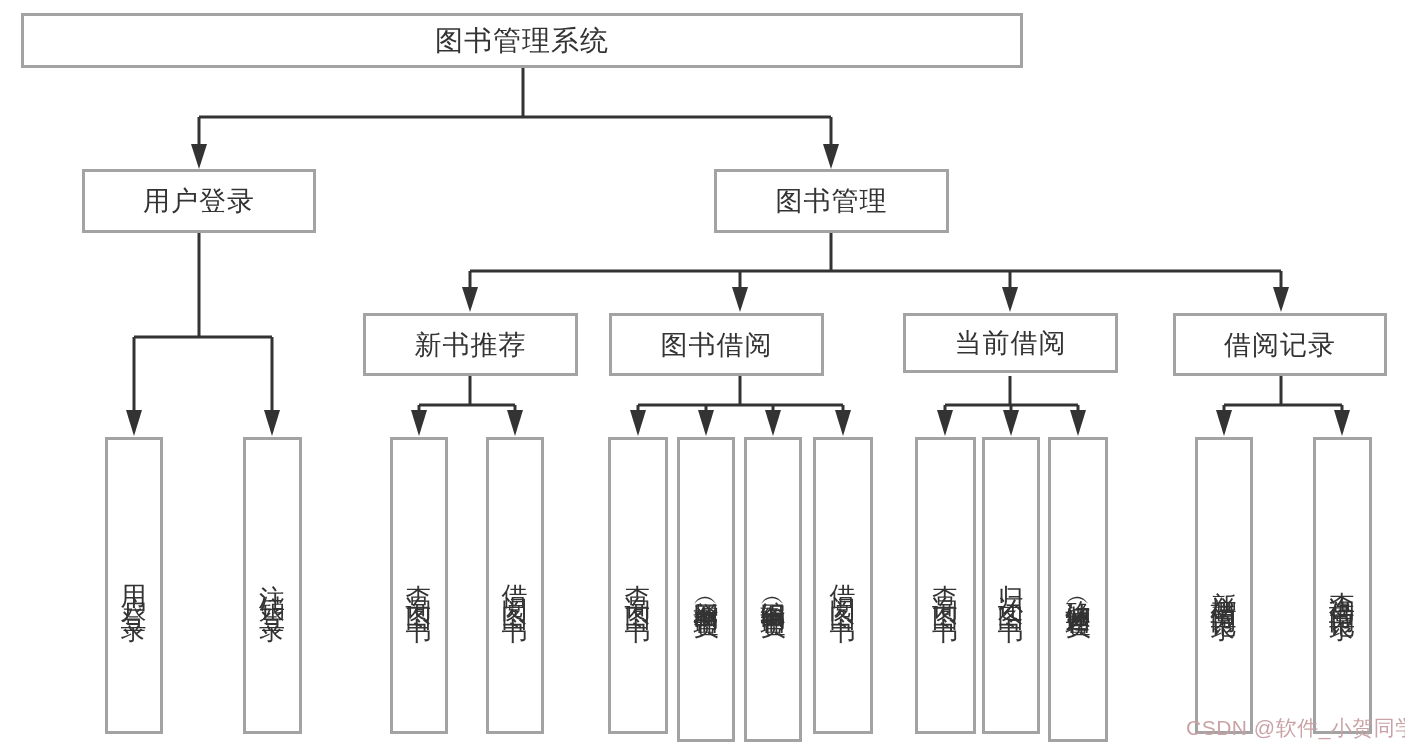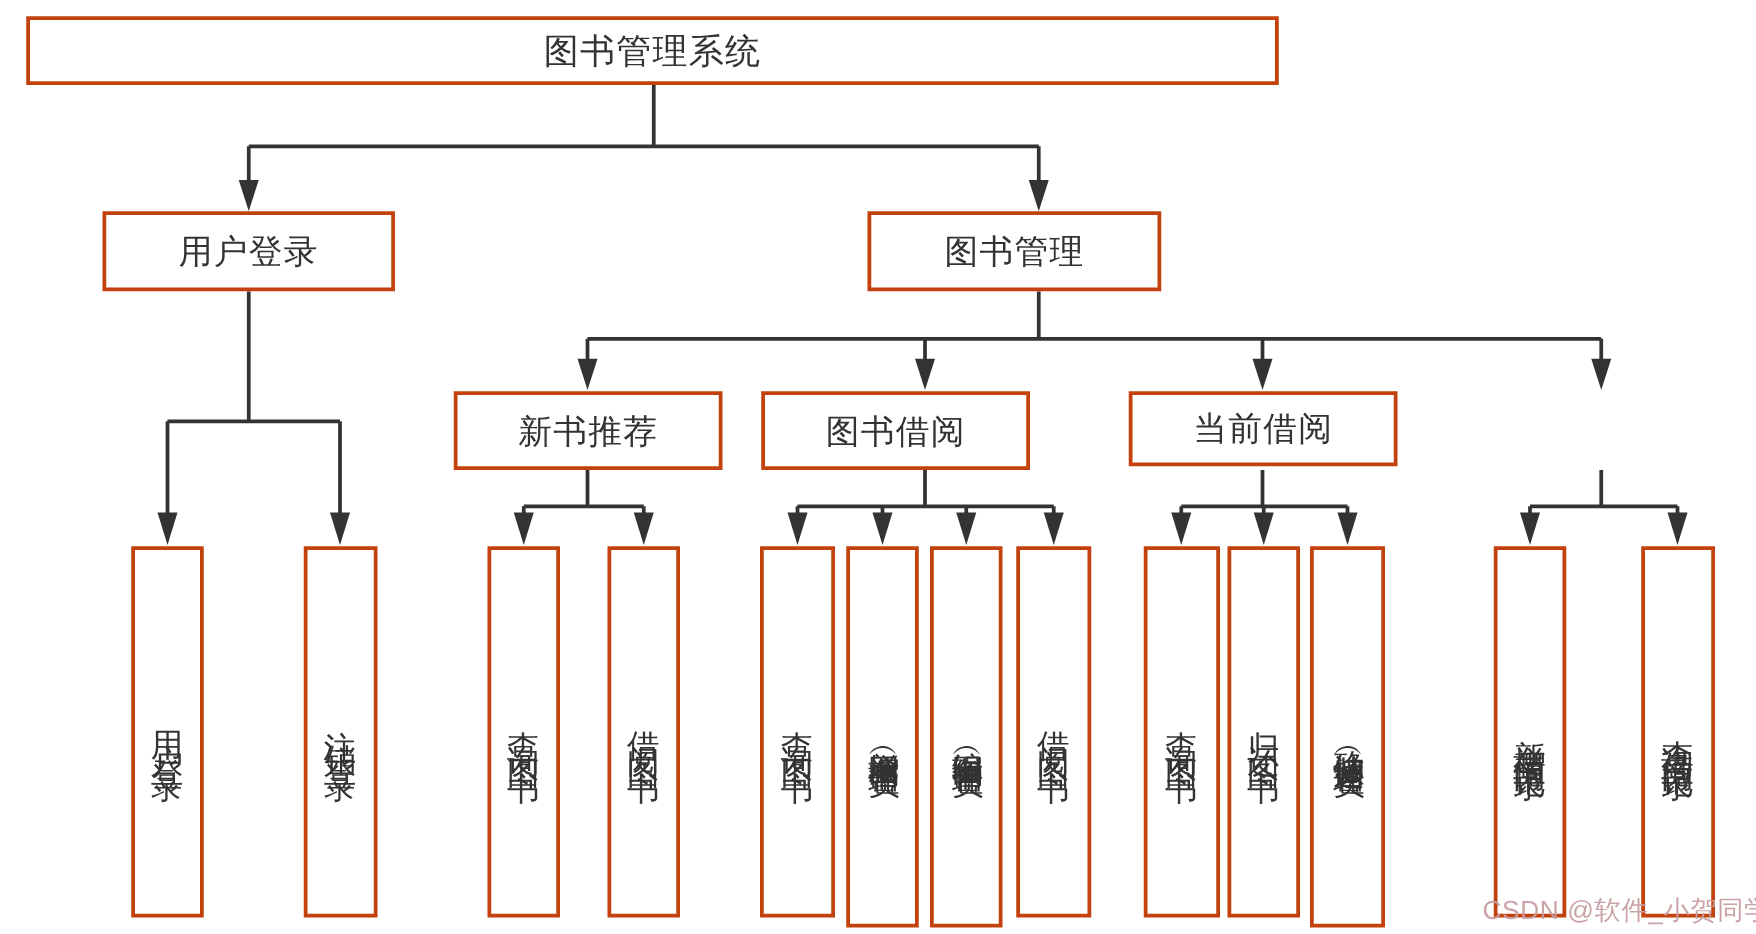--- a/index.html
+++ b/index.html
@@ -20,21 +20,21 @@
     position: absolute;
     left: 0;
     top: 0;
     width: 1405px;
     height: 747px;
     pointer-events: none;
   }
   .node {
     position: absolute;
     box-sizing: border-box;
-    border: 3px solid #c2410c;
+    border: 3px solid #a3a3a3;
     background: #ffffff;
     display: flex;
     align-items: center;
     justify-content: center;
     color: #333333;
   }
   .hbox {
     font-size: 27px;
     letter-spacing: 1px;
     white-space: nowrap;
@@ -139,25 +139,26 @@
       <polygon points="1078,436 1070,410 1086,410"></polygon>
 
       <polygon points="1224,436 1216,410 1232,410"></polygon>
       <polygon points="1342,436 1334,410 1350,410"></polygon>
     </g>
   </svg>
 
   <div class="node hbox title" style="left:21px; top:13px; width:1002px; height:55px;">图书管理系统</div>
 
   <div class="node hbox" style="left:82px; top:169px; width:234px; height:64px;">用户登录</div>
-  <div class="node hbox" style="left:694px; top:169px; width:235px; height:64px;">图书管理</div>
+  <div class="node hbox" style="left:714px; top:169px; width:235px; height:64px;">图书管理</div>
 
   <div class="node hbox" style="left:363px; top:313px; width:215px; height:63px;">新书推荐</div>
   <div class="node hbox" style="left:609px; top:313px; width:215px; height:63px;">图书借阅</div>
   <div class="node hbox" style="left:903px; top:313px; width:215px; height:60px;">当前借阅</div>
+  <div class="node hbox" style="left:1173px; top:313px; width:214px; height:63px;">借阅记录</div>
 
   <div class="node vbox ls-a" style="left:105px; top:437px; width:58px; height:297px;">用户登录</div>
   <div class="node vbox ls-a" style="left:243px; top:437px; width:59px; height:297px;">注销登录</div>
 
   <div class="node vbox ls-a" style="left:390px; top:437px; width:58px; height:297px;">查询图书</div>
   <div class="node vbox ls-a" style="left:486px; top:437px; width:58px; height:297px;">借阅图书</div>
 
   <div class="node vbox ls-a" style="left:608px; top:437px; width:60px; height:297px;">查询图书</div>
   <div class="node vbox ls-c" style="left:677px; top:437px; width:58px; height:305px;">新增图书（管理员）</div>
   <div class="node vbox ls-c" style="left:744px; top:437px; width:58px; height:305px;">编辑图书（管理员）</div>

